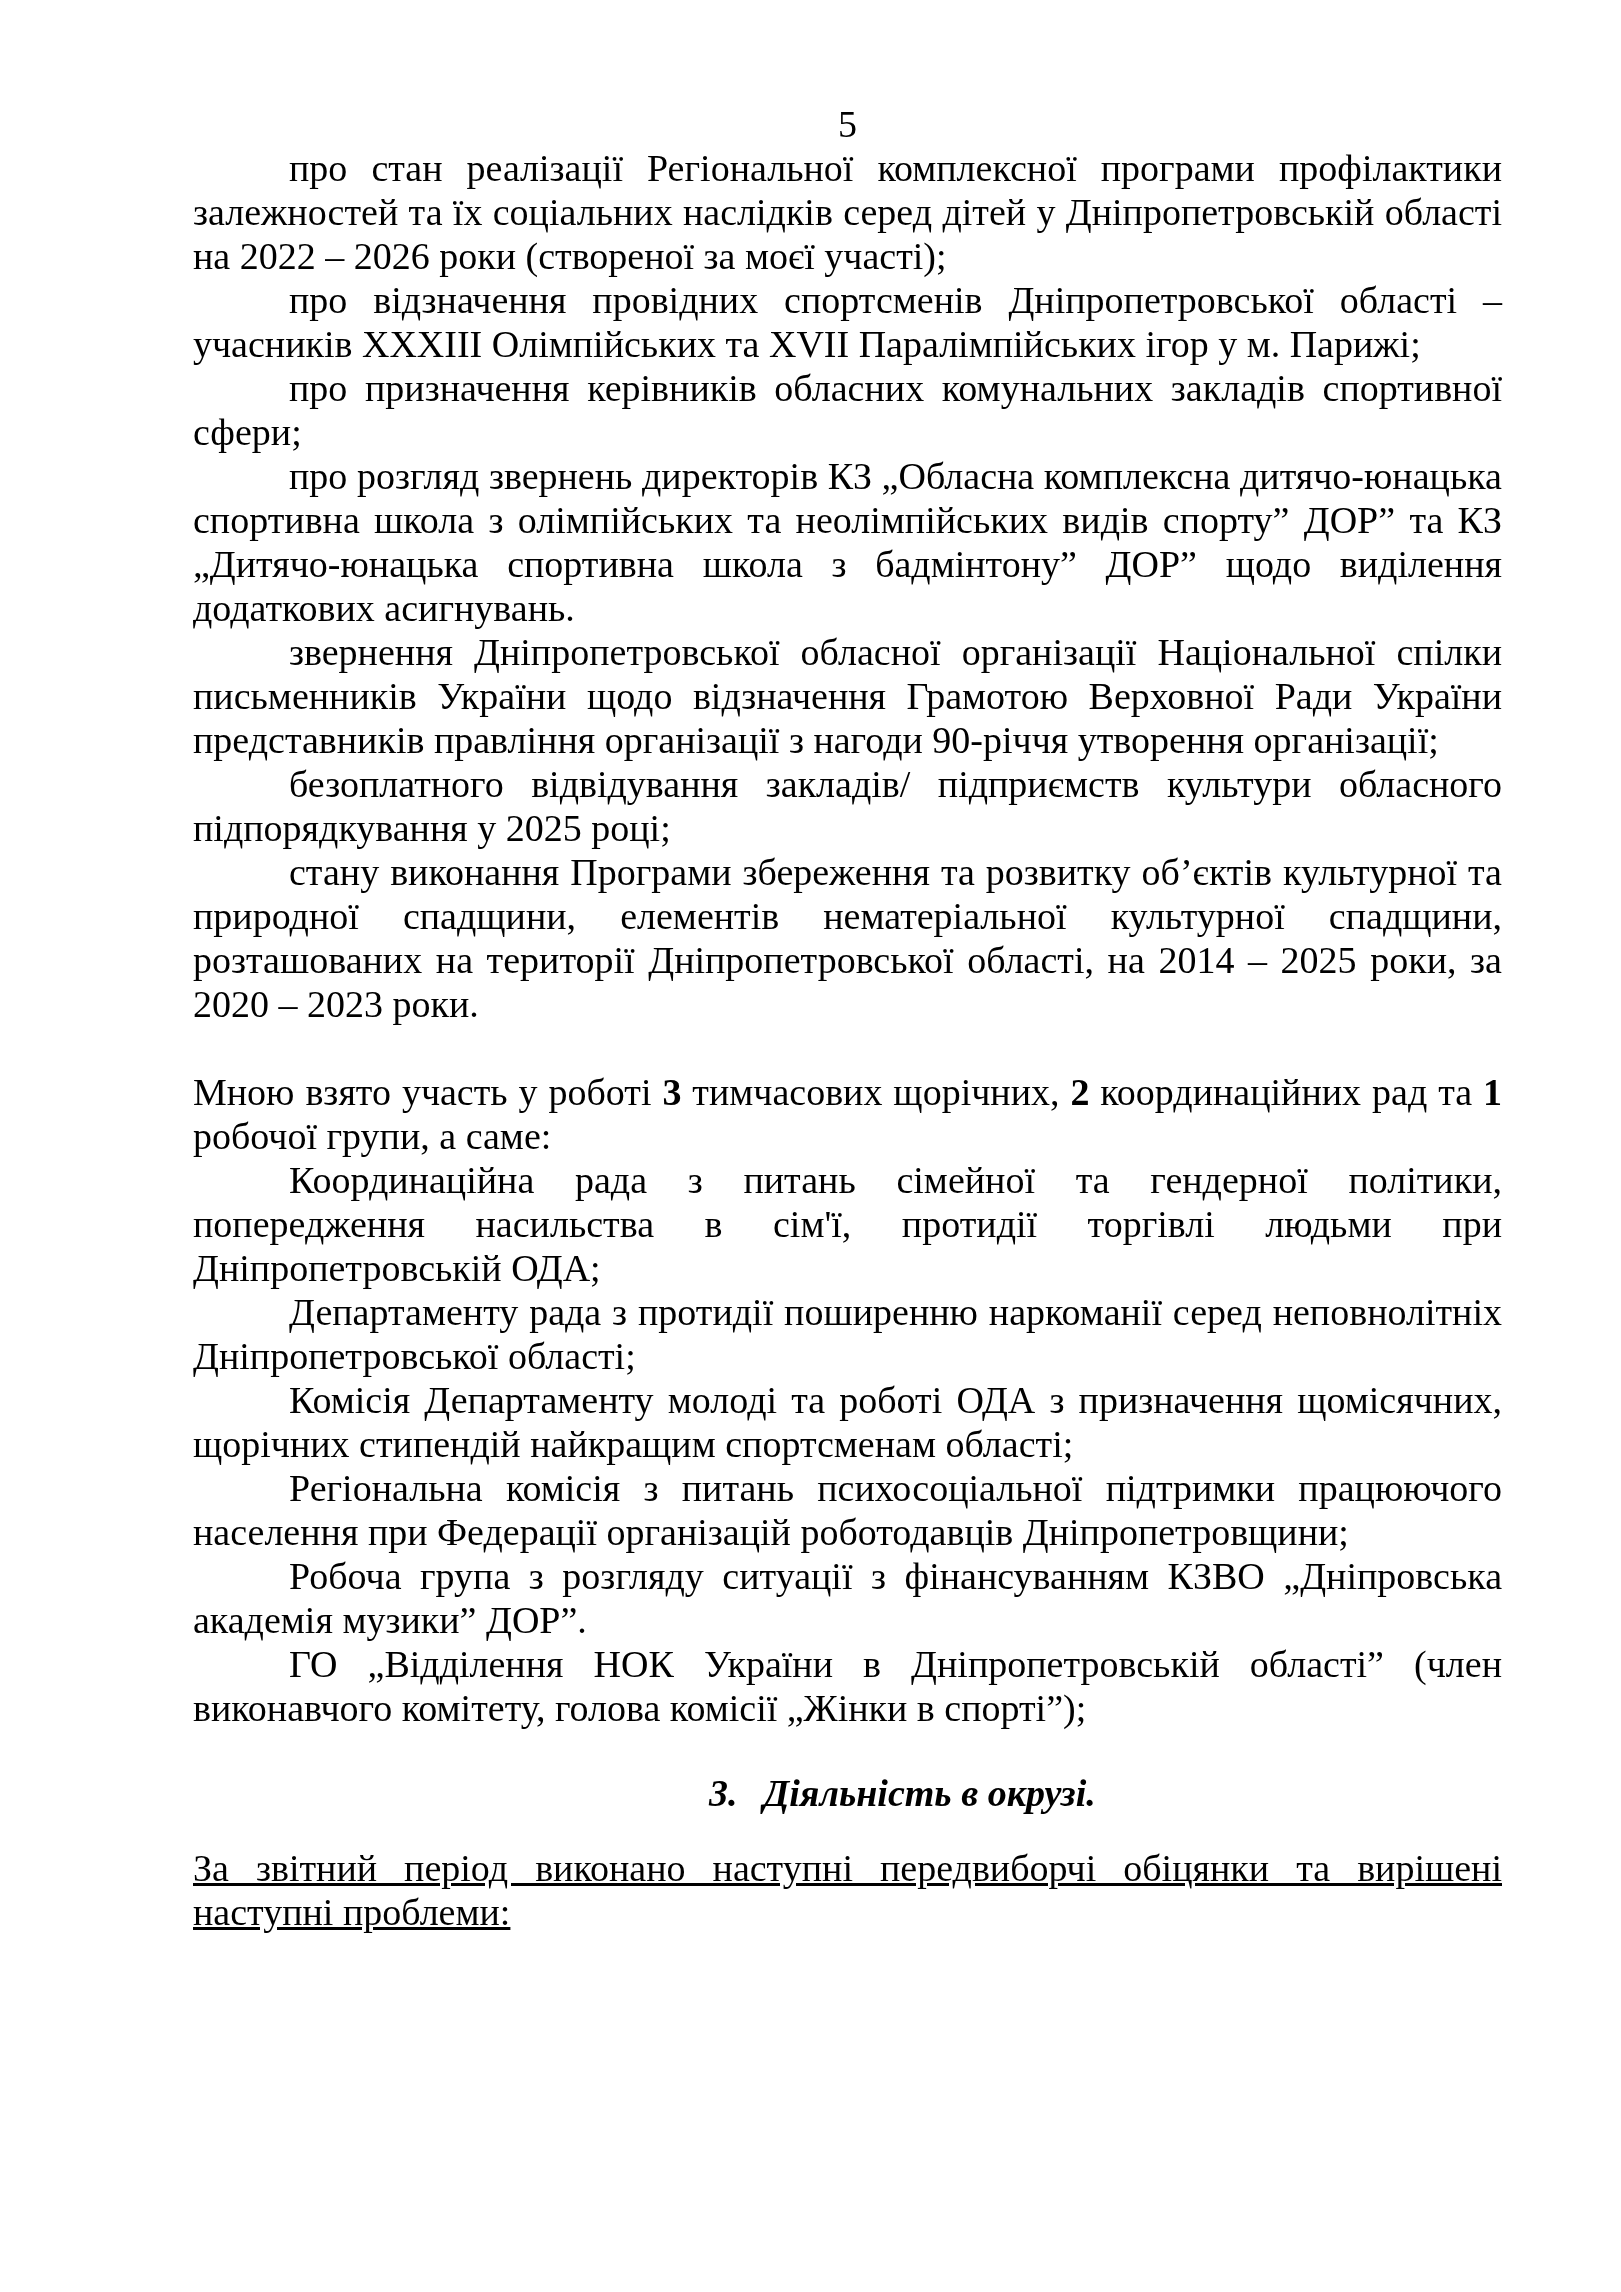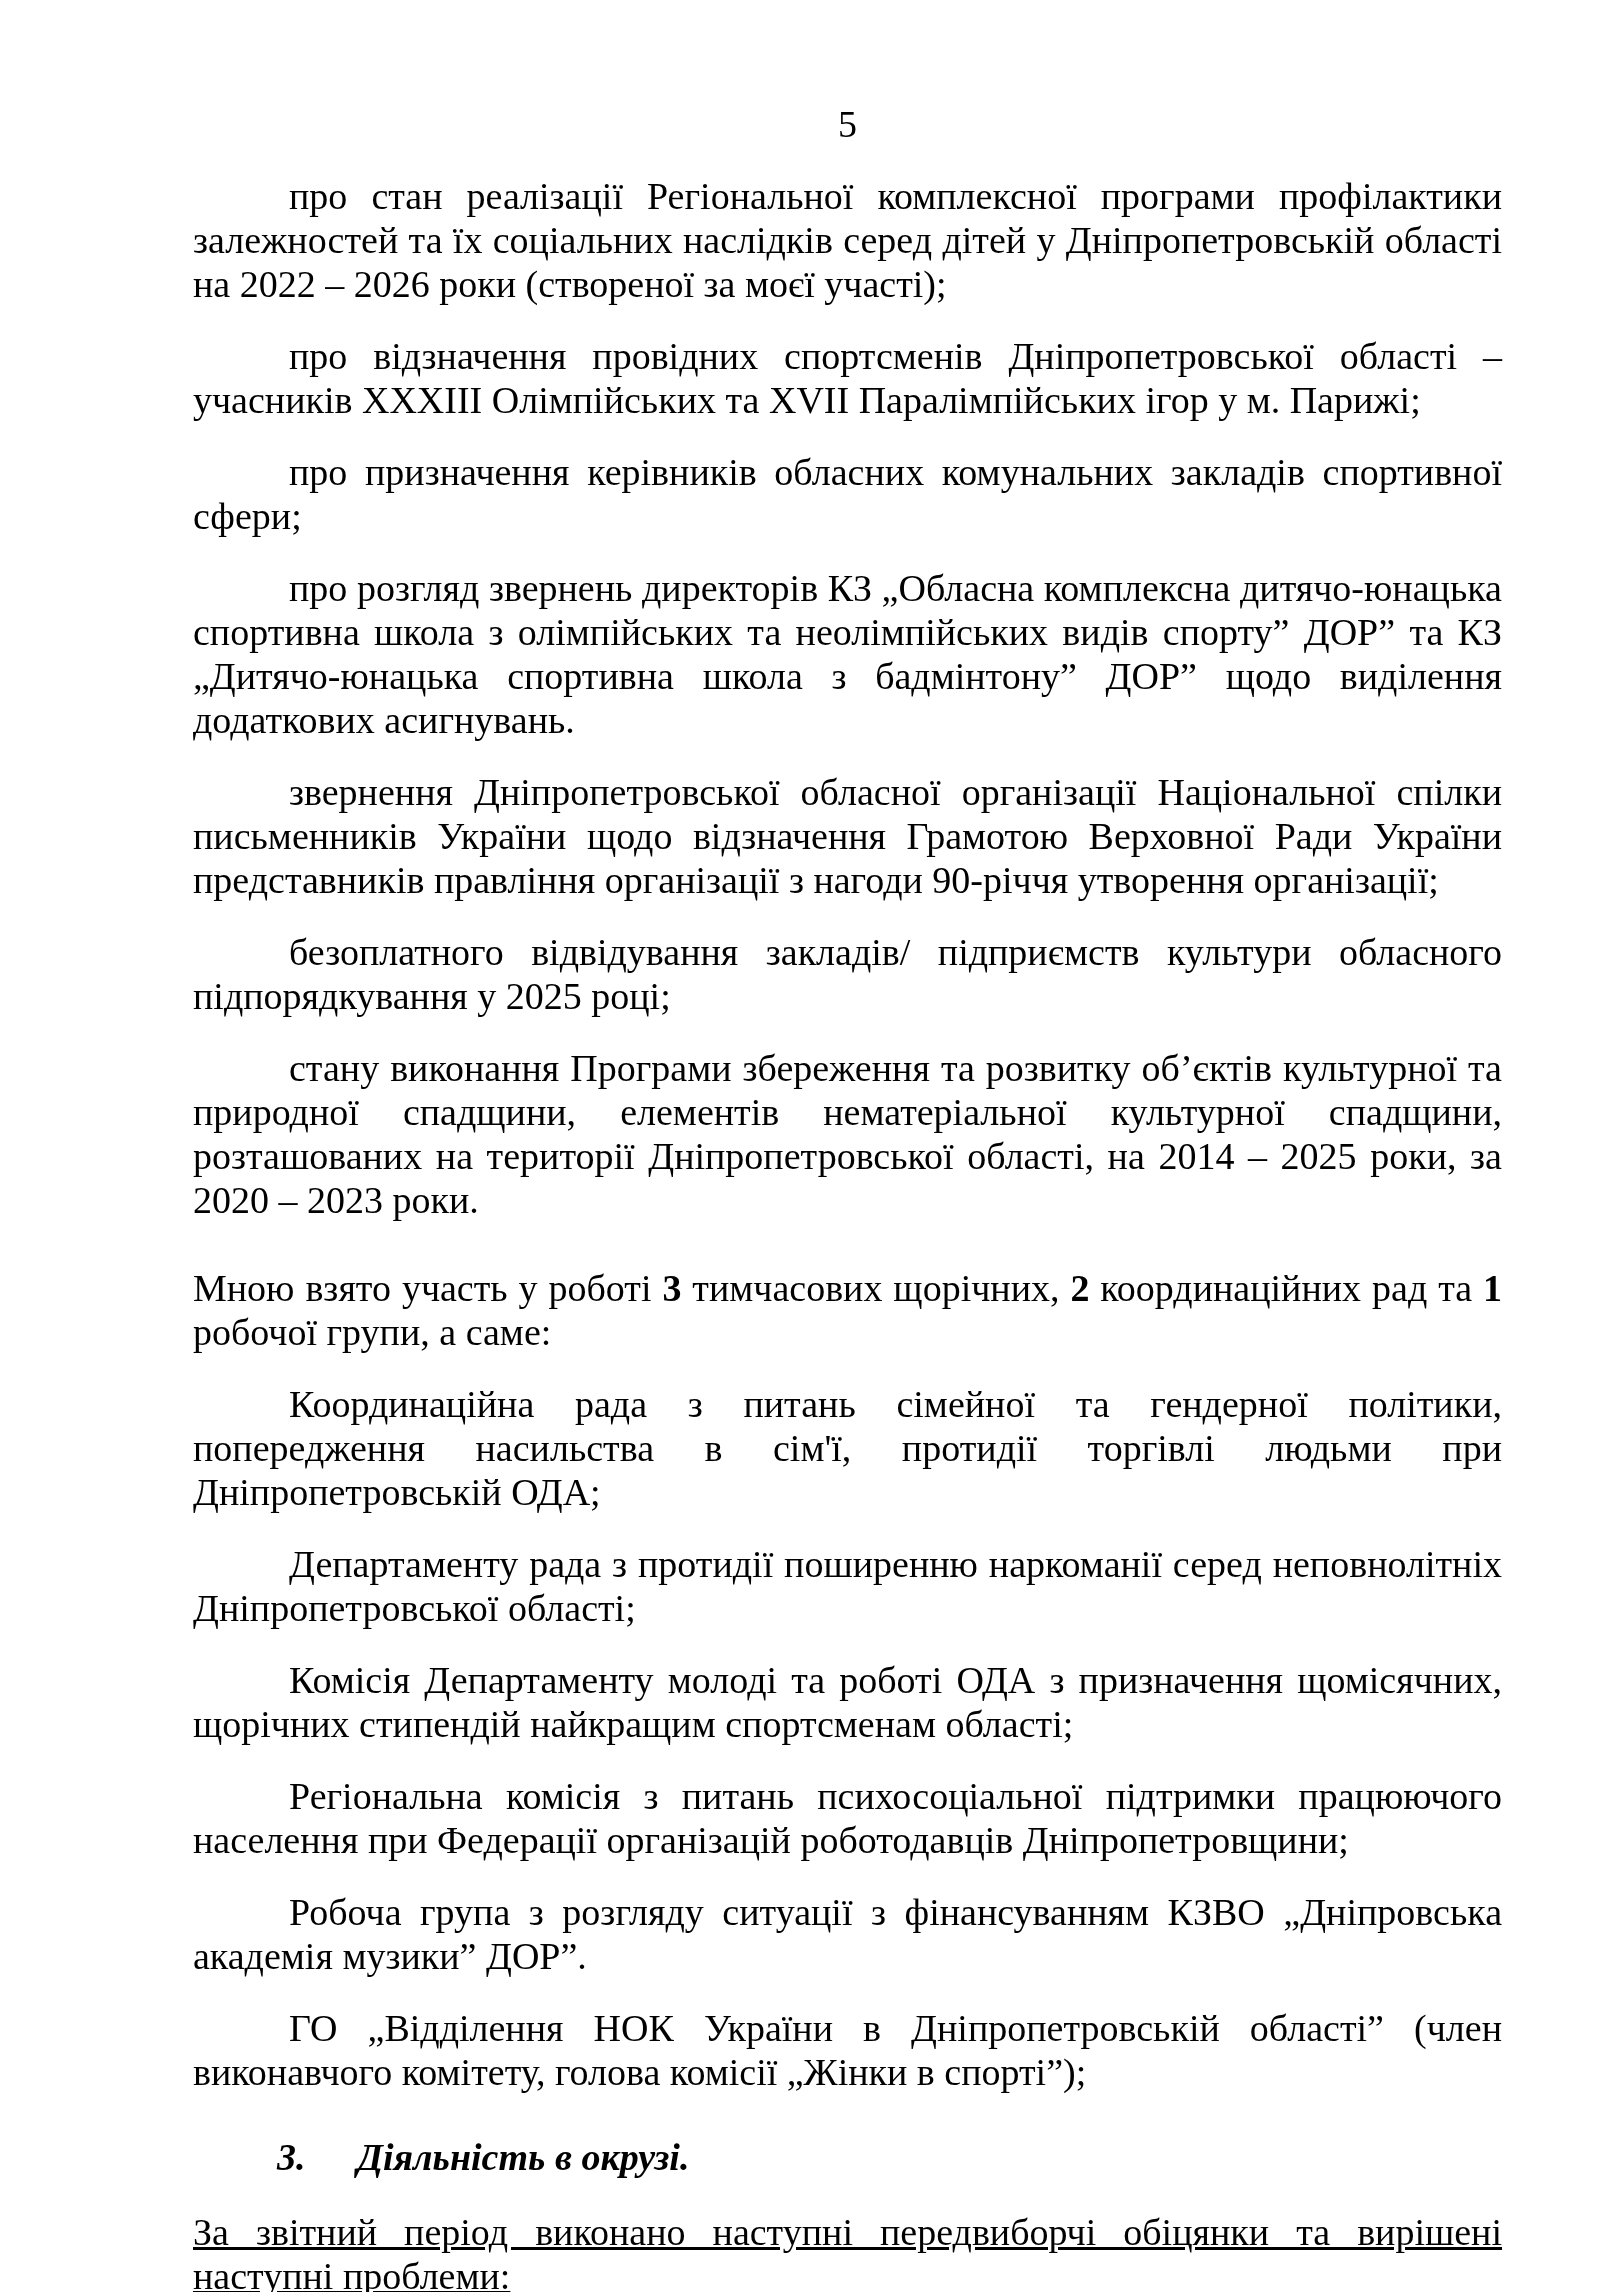--- a/index.html
+++ b/index.html
@@ -27,31 +27,30 @@
   .page-number {
     text-align: center;
   }
   .content p {
     margin: 0;
     padding: 0;
     text-align: justify;
   }
   p.ind {
     text-indent: 96px;
-    margin-top: 28px;
   }
   p.gap {
     margin-top: 44px !important;
   }
   p.heading {
     margin-top: 41px !important;
     margin-left: 84px;
     font-weight: bold;
     font-style: italic;
-    text-align: left;
+    text-align: center;
   }
   .heading .h-num {
     display: inline-block;
     min-width: 80px;
     font-style: italic;
   }
   p.after-heading {
     margin-top: 31px !important;
     text-decoration: underline;
   }

